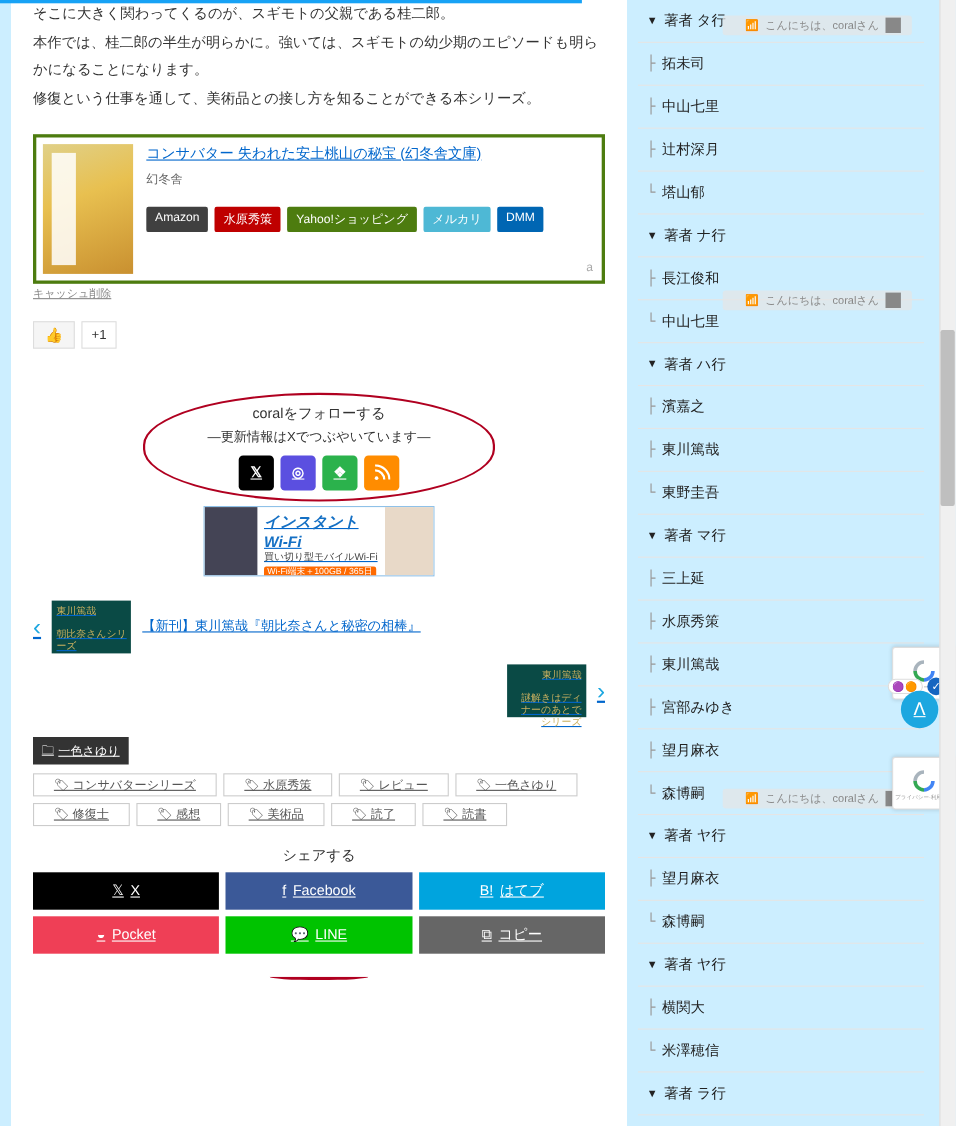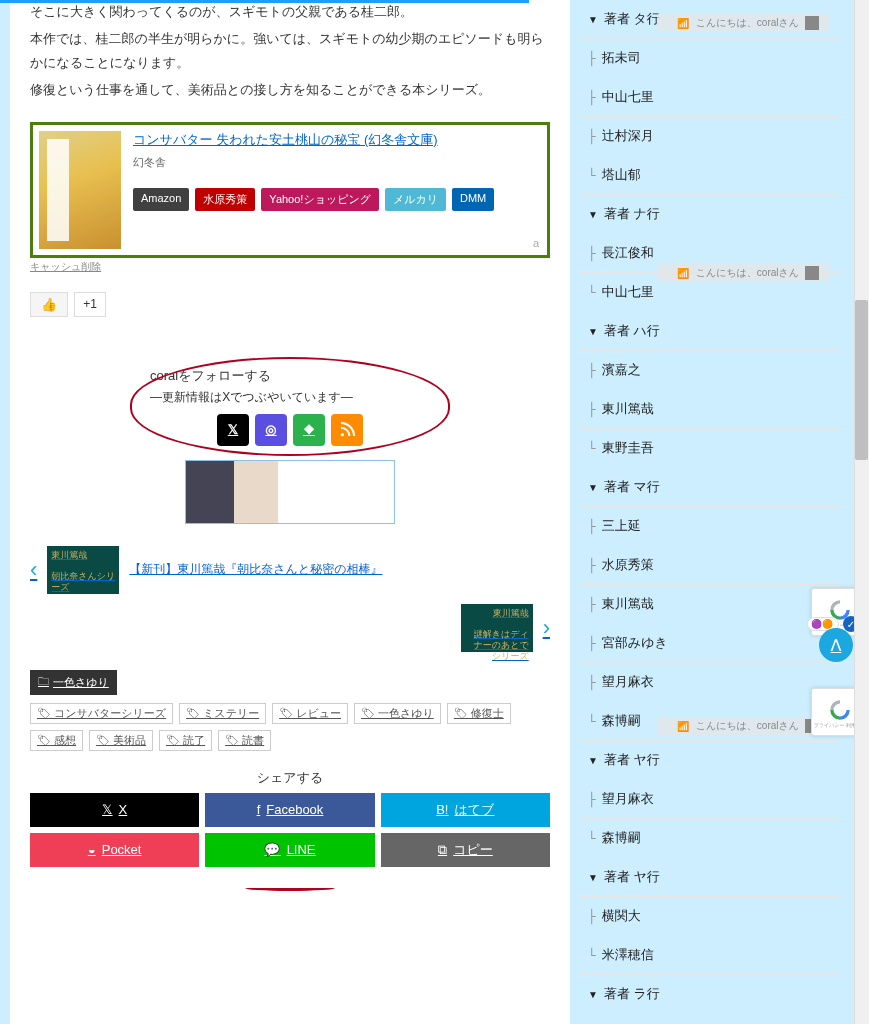--- a/index.html
+++ b/index.html
@@ -15,33 +15,33 @@
 .product-card{border:3px solid #4d7c0f;padding:6px;margin-top:20px;display:flex;position:relative}
 .product-img{width:82px;height:118px;background:linear-gradient(160deg,#e0d088 0%,#e8c050 40%,#c99030 100%);position:relative;overflow:hidden}
 .product-img::before{content:"";position:absolute;left:8px;top:8px;bottom:8px;width:22px;background:#fff;opacity:.85}
 .product-info{margin-left:12px;flex:1}
 .product-title{color:#0066cc;text-decoration:underline;font-size:13px}
 .product-pub{font-size:11px;color:#666;margin-top:6px}
 .shop-buttons{margin-top:18px;display:flex;gap:6px}
 .shop-btn{color:#fff;font-size:11px;padding:4px 8px;border-radius:2px;cursor:pointer}
 .amazon{background:#404040}
 .rakuten{background:#bf0000}
-.yshop{background:#be185d}
+.yshop{background:#4d7c0f}
 .mercari{background:#4eb8d5}
 .dmm{background:#0066b3}
 .cache-del{font-size:10px;color:#888;margin-top:4px;}
 .amazon-mark{position:absolute;right:8px;bottom:6px;font-size:11px;color:#aaa}
 
 
 .like-row{margin-top:18px;display:flex;gap:6px}
 .like-btn{border:1px solid #ddd;background:#f5f5f5;padding:4px 10px;font-size:13px;color:#888}
 .like-count{border:1px solid #ddd;padding:4px 8px;font-size:12px}
 
 
-.follow-oval{margin:40px auto 0;text-align:left;position:relative;padding:10px 20px}
+.follow-oval{margin:40px auto 0;text-align:center;position:relative;padding:10px 20px}
 .follow-oval::before{content:"";position:absolute;inset:0;border:2px solid #b00020;border-radius:50%/48%;pointer-events:none}
 .follow-title{font-size:13px}
 .follow-sub{font-size:12px;margin-top:4px}
 .sns-row{margin-top:8px;display:flex;justify-content:center;gap:6px}
 .sns{width:32px;height:32px;display:flex;align-items:center;justify-content:center;color:#fff;font-weight:bold;font-size:13px;border-radius:4px}
 .sns.x{background:#000}
 .sns.ig{background:#5b4fe0}
 .sns.feedly{background:#2bb24c}
 .sns.rss{background:#ff8c00}
 
@@ -61,21 +61,21 @@
 .nav-thumb{width:72px;height:48px;background:#0a4a45;color:#c9b060;font-size:9px;padding:4px;line-height:1.2;position:relative}
 .nav-thumb.right{background:#0a4a45}
 .nav-arrow{color:#1ca7e0;font-size:22px}
 .nav-text{flex:1;font-size:12px}
 .nav-item.next{justify-content:flex-end;text-align:right}
 
 
 .cat-row{margin-top:18px}
 .cat-chip{background:#333;color:#fff;font-size:11px;padding:3px 8px;display:inline-flex;align-items:center;gap:4px}
 .tag-row{margin-top:8px;display:flex;flex-wrap:wrap;gap:6px}
-.tag-chip{border:1px solid #ccc;background:#fff;font-size:11px;padding:2px 6px;color:#555}
+.tag-chip{border:1px solid #ccc;background:#fff;font-size:11px;padding:2px 18px;color:#555}
 
 
 .share-title{text-align:center;margin-top:18px;font-size:13px}
 .share-grid{display:grid;grid-template-columns:1fr 1fr 1fr;gap:6px;margin-top:6px}
 .share-btn{color:#fff;text-align:center;padding:8px 0;font-size:13px;display:flex;align-items:center;justify-content:center;gap:6px}
 .sb-x{background:#000}
 .sb-fb{background:#3b5998}
 .sb-hb{background:#00a4de}
 .sb-pk{background:#ef3f56}
 .sb-ln{background:#00c300}
@@ -156,20 +156,26 @@
               <path d="M3 10a11 11 0 0 1 11 11h3A14 14 0 0 0 3 7z"></path>
               <path d="M3 3a18 18 0 0 1 18 18h3A21 21 0 0 0 3 0z"></path>
             </svg>
           </a>
       </div>
     </div>
 
     
     <a class="ad-box">
       <div class="ad-left"></div>
+      <div class="ad-mid">
+        <div class="ad-instant">インスタントWi-Fi</div>
+        <div class="ad-wifi">買い切り型モバイルWi-Fi</div>
+        <span class="ad-orange">Wi-Fi端末＋100GB / 365日</span><br>
+        
+      </div>
       <div class="ad-face"></div>
     </a>
 
     
     <div class="nav-box">
       <a class="nav-item">
         <span class="nav-arrow">‹</span>
         <span class="nav-thumb"><span>東川篤哉</span><br><br><span>朝比奈さんシリーズ</span></span>
         <span class="nav-text">【新刊】東川篤哉『朝比奈さんと秘密の相棒』</span>
       </a>
@@ -183,21 +189,21 @@
     <div class="cat-row">
       <a class="cat-chip">
           <span>🗀</span>
           <span>一色さゆり</span>
         </a>
     </div>
 
     
     <div class="tag-row" id="tag-row">
         <a class="tag-chip">🏷 コンサバターシリーズ</a>
-        <a class="tag-chip">🏷 ミステリー</a>
+        <a class="tag-chip">🏷 水原秀策</a>
         <a class="tag-chip">🏷 レビュー</a>
         <a class="tag-chip">🏷 一色さゆり</a>
         <a class="tag-chip">🏷 修復士</a>
         <a class="tag-chip">🏷 感想</a>
         <a class="tag-chip">🏷 美術品</a>
         <a class="tag-chip">🏷 読了</a>
         <a class="tag-chip">🏷 読書</a>
       </div>
 
     

